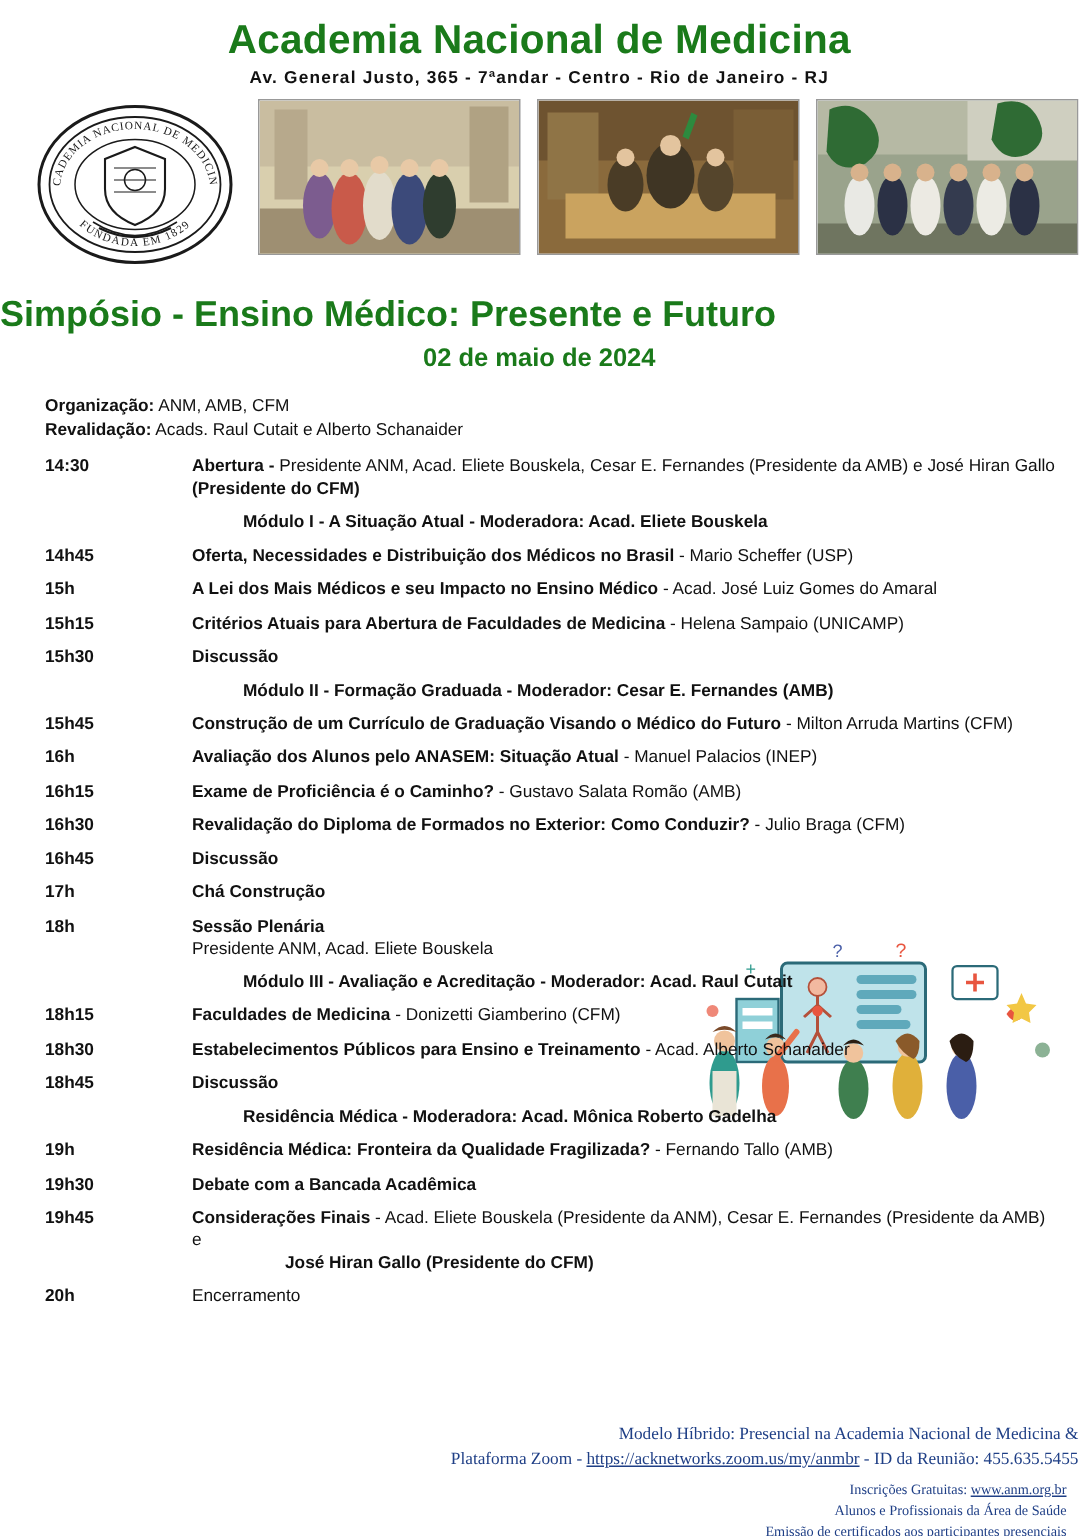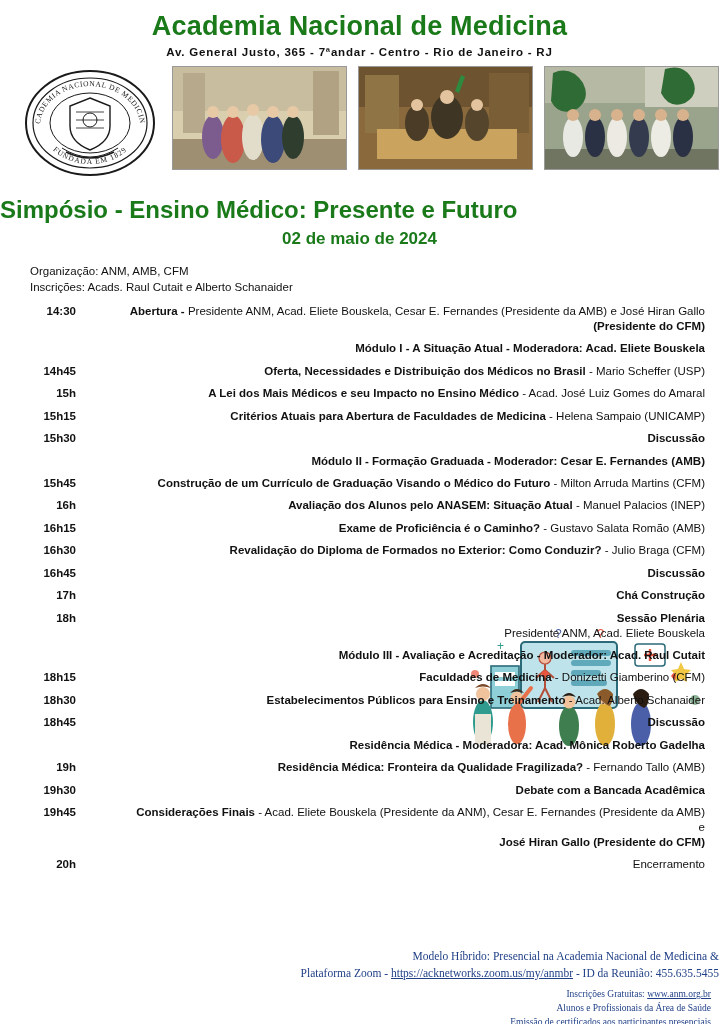--- a/index.html
+++ b/index.html
@@ -79,36 +79,35 @@
     font-weight: bold;
     margin-top: 5px;
   }
 
   
   .credits {
     margin: 14px 0 0 30px;
     font-size: 11.5px;
     line-height: 1.45;
   }
-  .credits b { font-weight: normal; }
+  .credits b { font-weight: bold; }
 
   
   .program {
     margin: 8px 0 0 0;
     padding: 0 14px 0 30px;
     position: relative;
     z-index: 2;
   }
   .row {
     display: flex;
     align-items: flex-start;
     margin-bottom: 7.5px;
     font-size: 11.5px;
     line-height: 1.3;
-    text-align: right;
   }
   .time {
     width: 46px;
     flex: 0 0 46px;
     font-weight: bold;
     font-size: 11.5px;
     white-space: nowrap;
   }
   .desc {
     flex: 1 1 auto;
@@ -254,21 +253,21 @@
 
   <div class="symp-title">Simpósio - Ensino Médico: Presente e Futuro</div>
   <div class="symp-date">02 de maio de 2024</div>
 
   <div class="credits">
     <div>
       <b>Organização:</b>
       <span>ANM, AMB, CFM</span>
     </div>
     <div>
-      <b>Inscrições:</b>
+      <b>Revalidação:</b>
       <span>Acads. Raul Cutait e Alberto Schanaider</span>
     </div>
   </div>
 
   <div class="illus">
     <svg width="268" height="125" viewBox="0 0 268 125">
 
       <rect x="76" y="16" width="96" height="66" rx="4" fill="#bfe3ea" stroke="#2b6a78" stroke-width="2"></rect>
       <rect x="126" y="24" width="40" height="6" rx="3" fill="#5fa9bb"></rect>
       <rect x="126" y="34" width="40" height="6" rx="3" fill="#5fa9bb"></rect>

